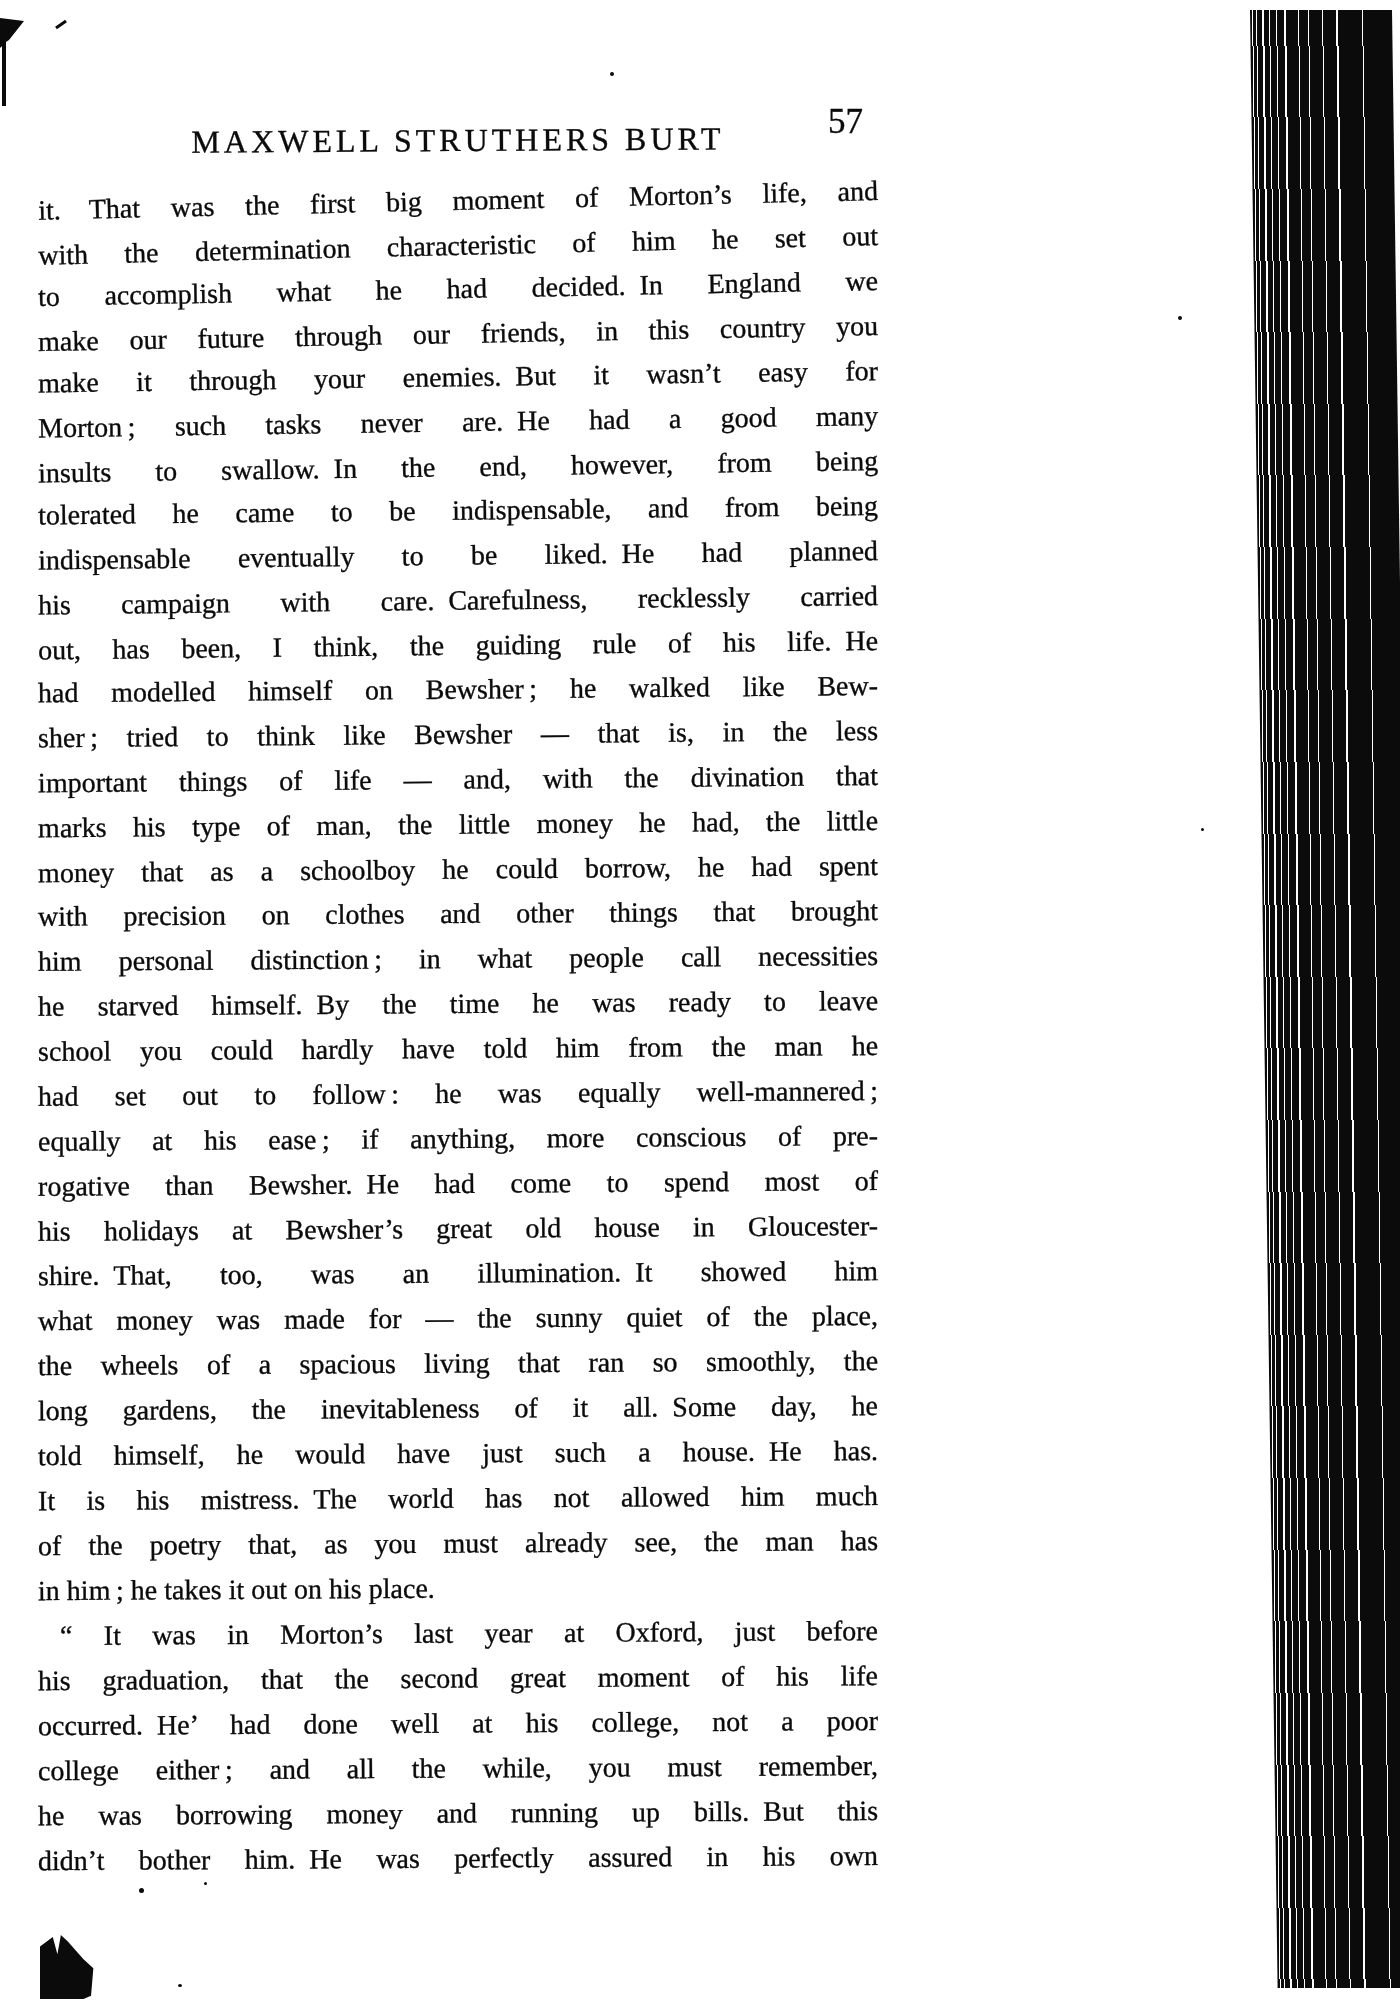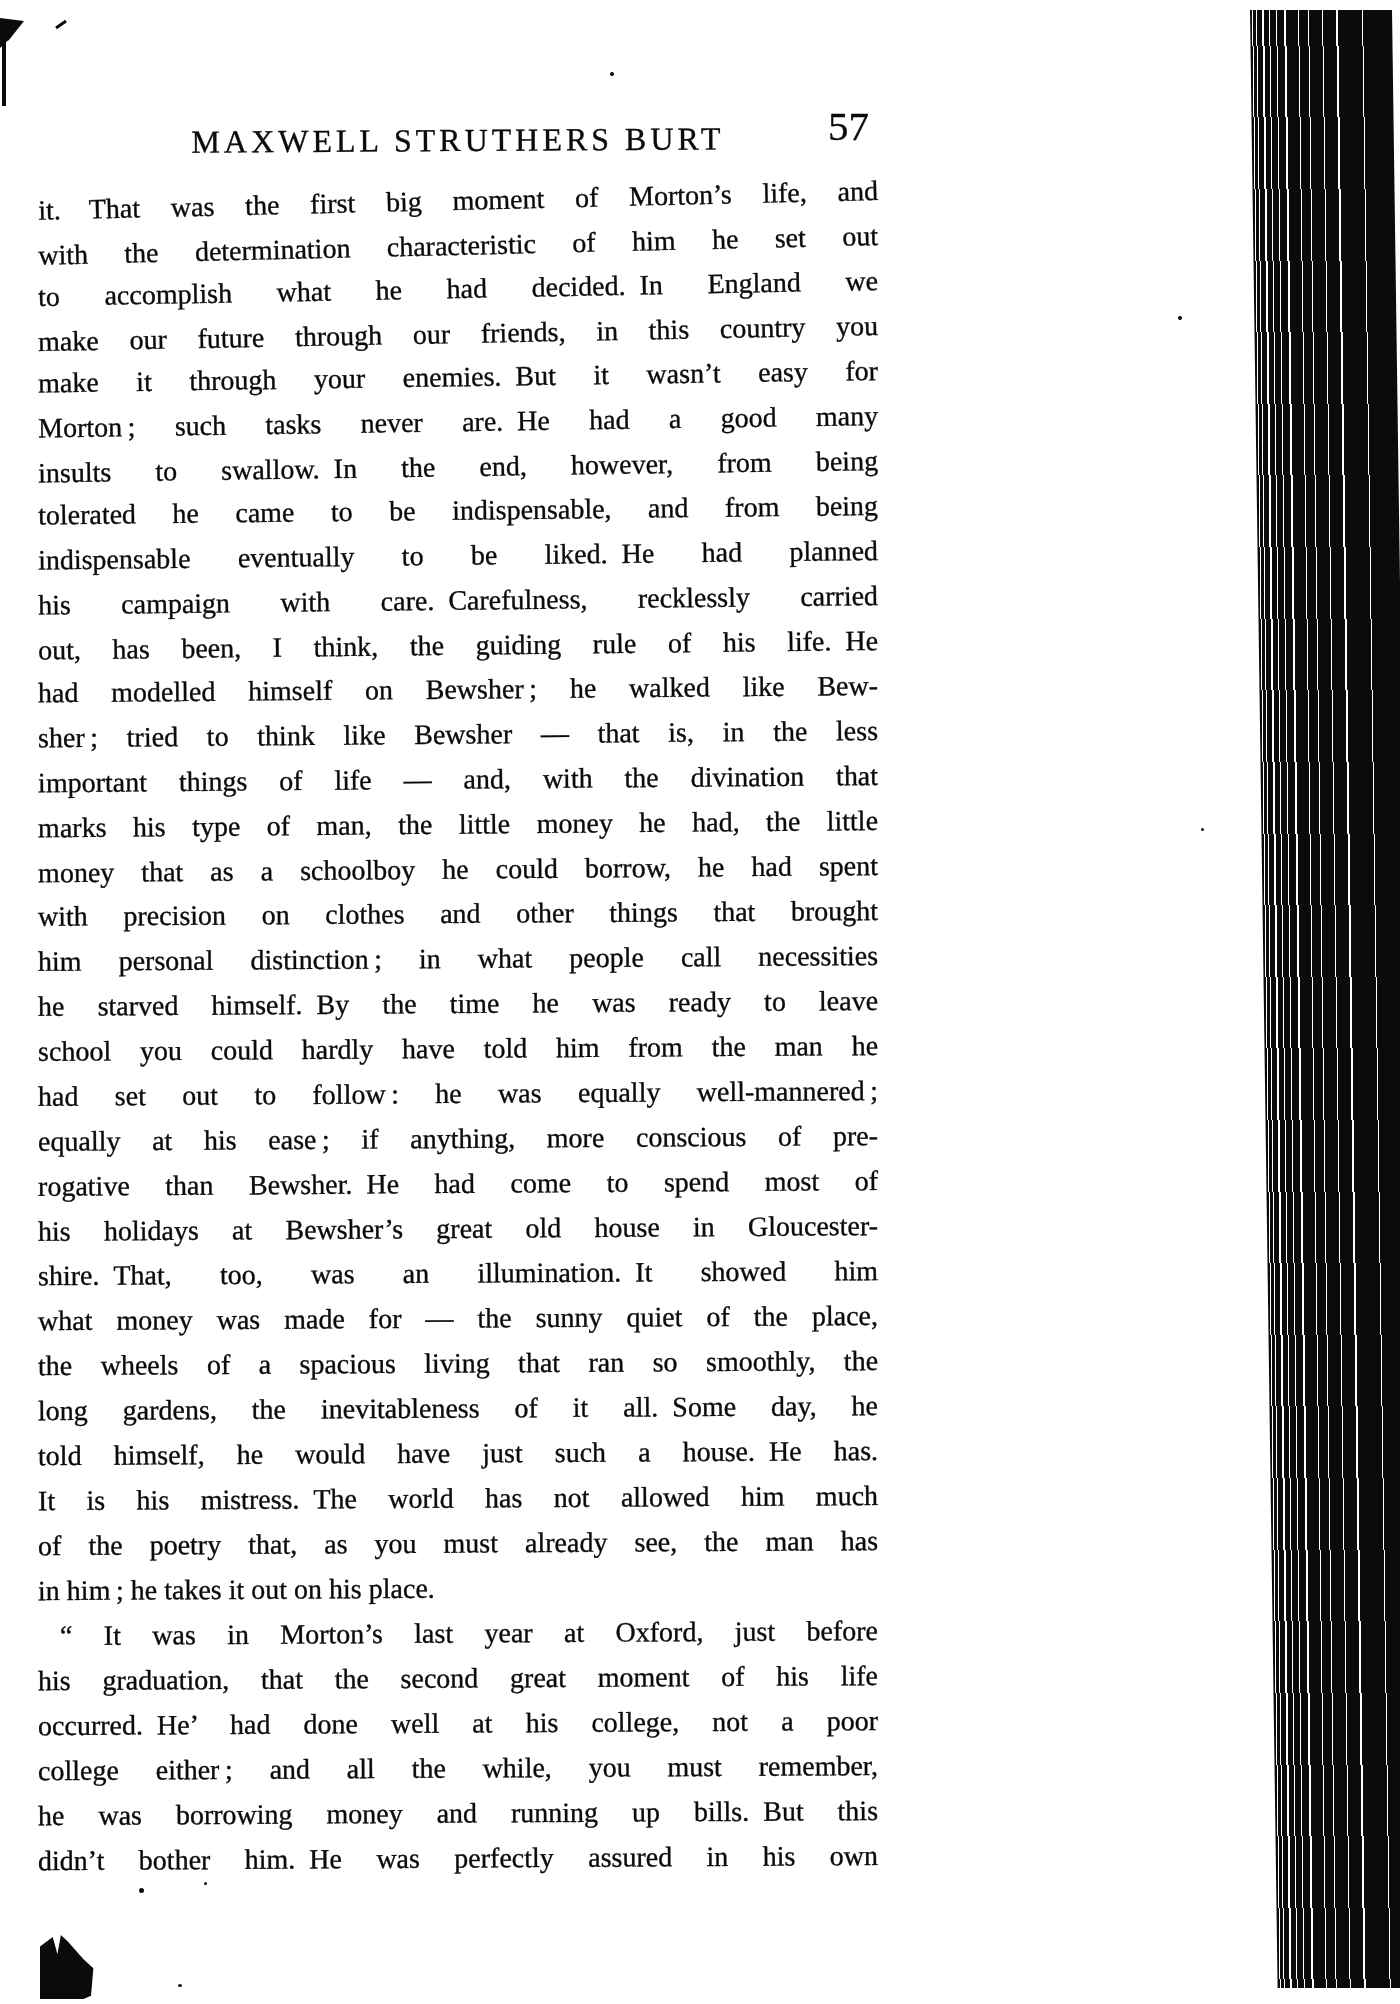--- a/index.html
+++ b/index.html
@@ -12,21 +12,21 @@
   .page{position:absolute;inset:0;background:var(--paper,#fff);}
 
   
   .header-row{position:absolute;top:102px;left:38px;width:840px;height:44px;margin-top:20px;}
   .header-title{
     display:block;text-align:center;font-size:32px;letter-spacing:4px;
     -webkit-text-stroke:.35px currentColor;white-space:nowrap;
     transform:rotate(-.35deg);
   }
   .page-number{
-    position:absolute;left:828px;top:102px;font-size:41px;
+    position:absolute;left:828px;top:102px;font-size:35px;
     -webkit-text-stroke:.35px currentColor;
   }
 
   
   .textblock{position:absolute;left:38px;top:168px;width:840px;}
   .line{
     height:45px;line-height:45px;font-size:28px;white-space:nowrap;
     text-align:justify;text-align-last:justify;
     -webkit-text-stroke:.35px currentColor;
     transform-origin:100% 50%;

